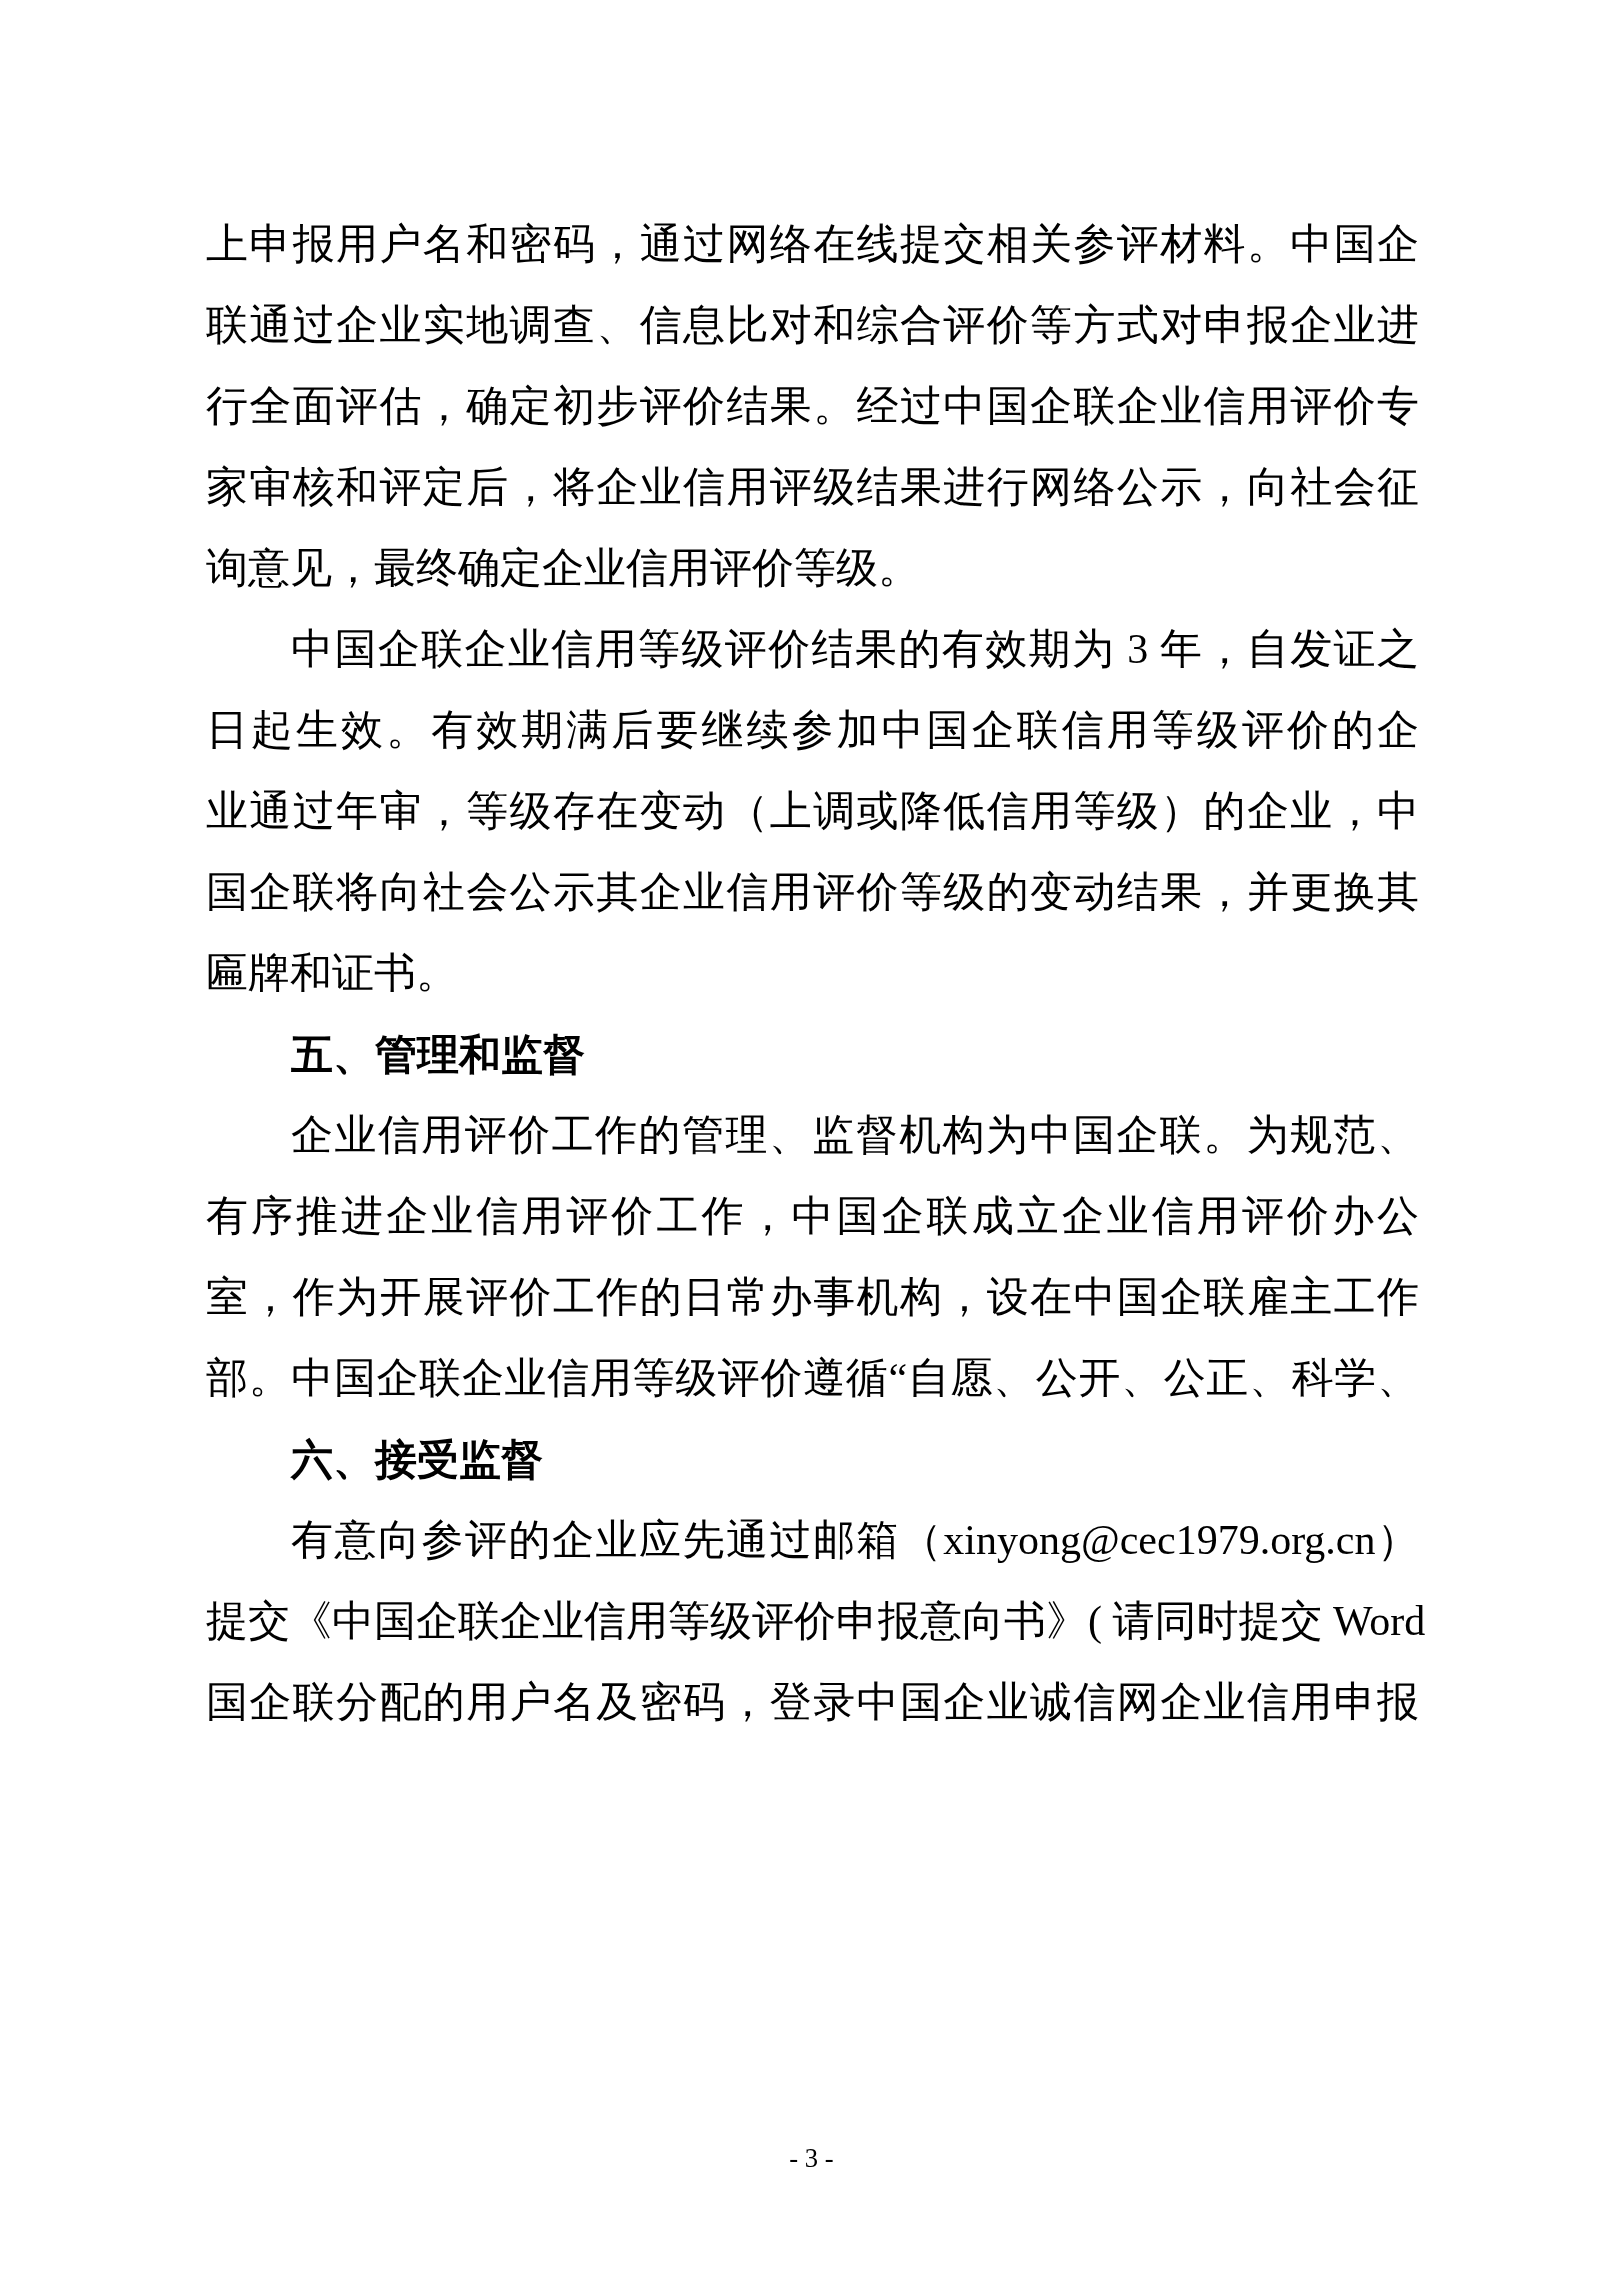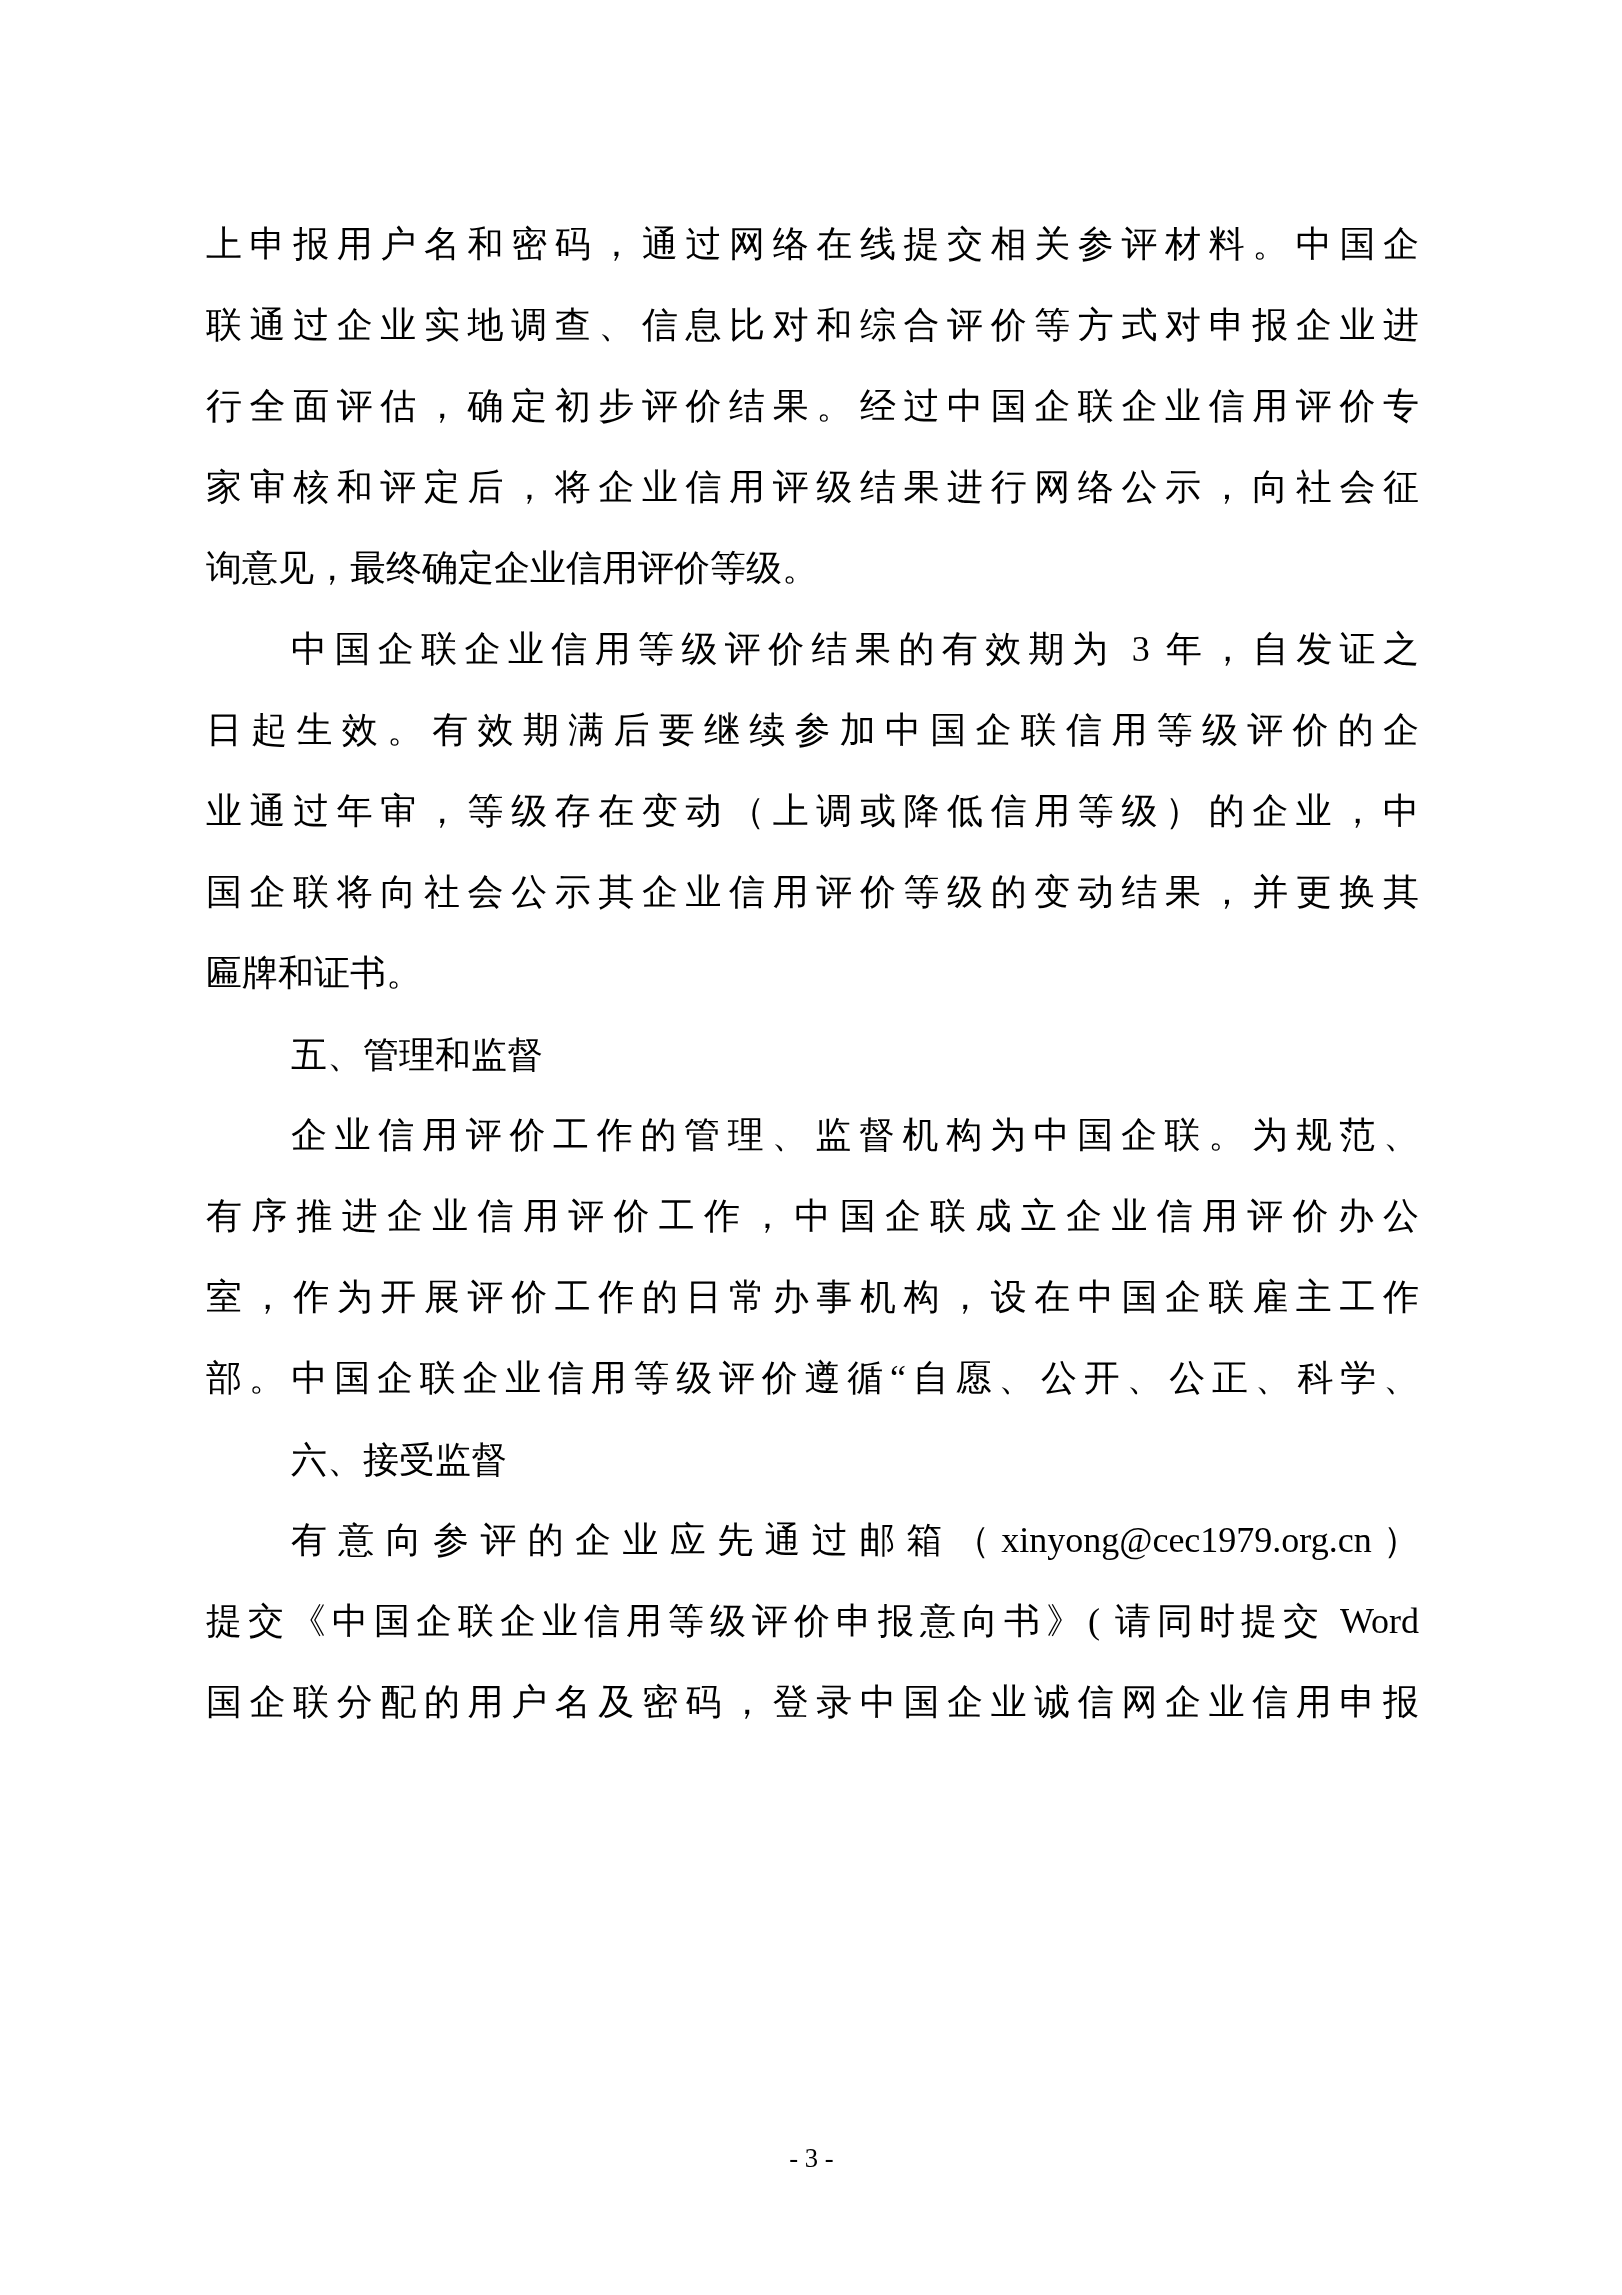--- a/index.html
+++ b/index.html
@@ -24,42 +24,42 @@
   }
   .text-block {
     position: absolute;
     left: 206px;
     top: 204px;
     width: 1213px;
   }
   .line {
     height: 81px;
     line-height: 81px;
-    font-size: 36px;
+    font-size: 42px;
     white-space: nowrap;
     letter-spacing: 0;
   }
   
   .fill {
     text-align: justify;
     text-align-last: justify;
   }
   
   .end {
     text-align: right;
     text-align-last: left;
   }
   
   .indent {
     text-indent: 85px;
   }
   
   .heading {
     font-family: "Liberation Sans", "DejaVu Sans", sans-serif;
-    font-weight: 400;
+    font-weight: 700;
     text-indent: 85px;
     text-align: right;
     text-align-last: left;
   }
   .footer {
     position: absolute;
     left: 0;
     top: 2143px;
     width: 1623px;
     text-align: center;

